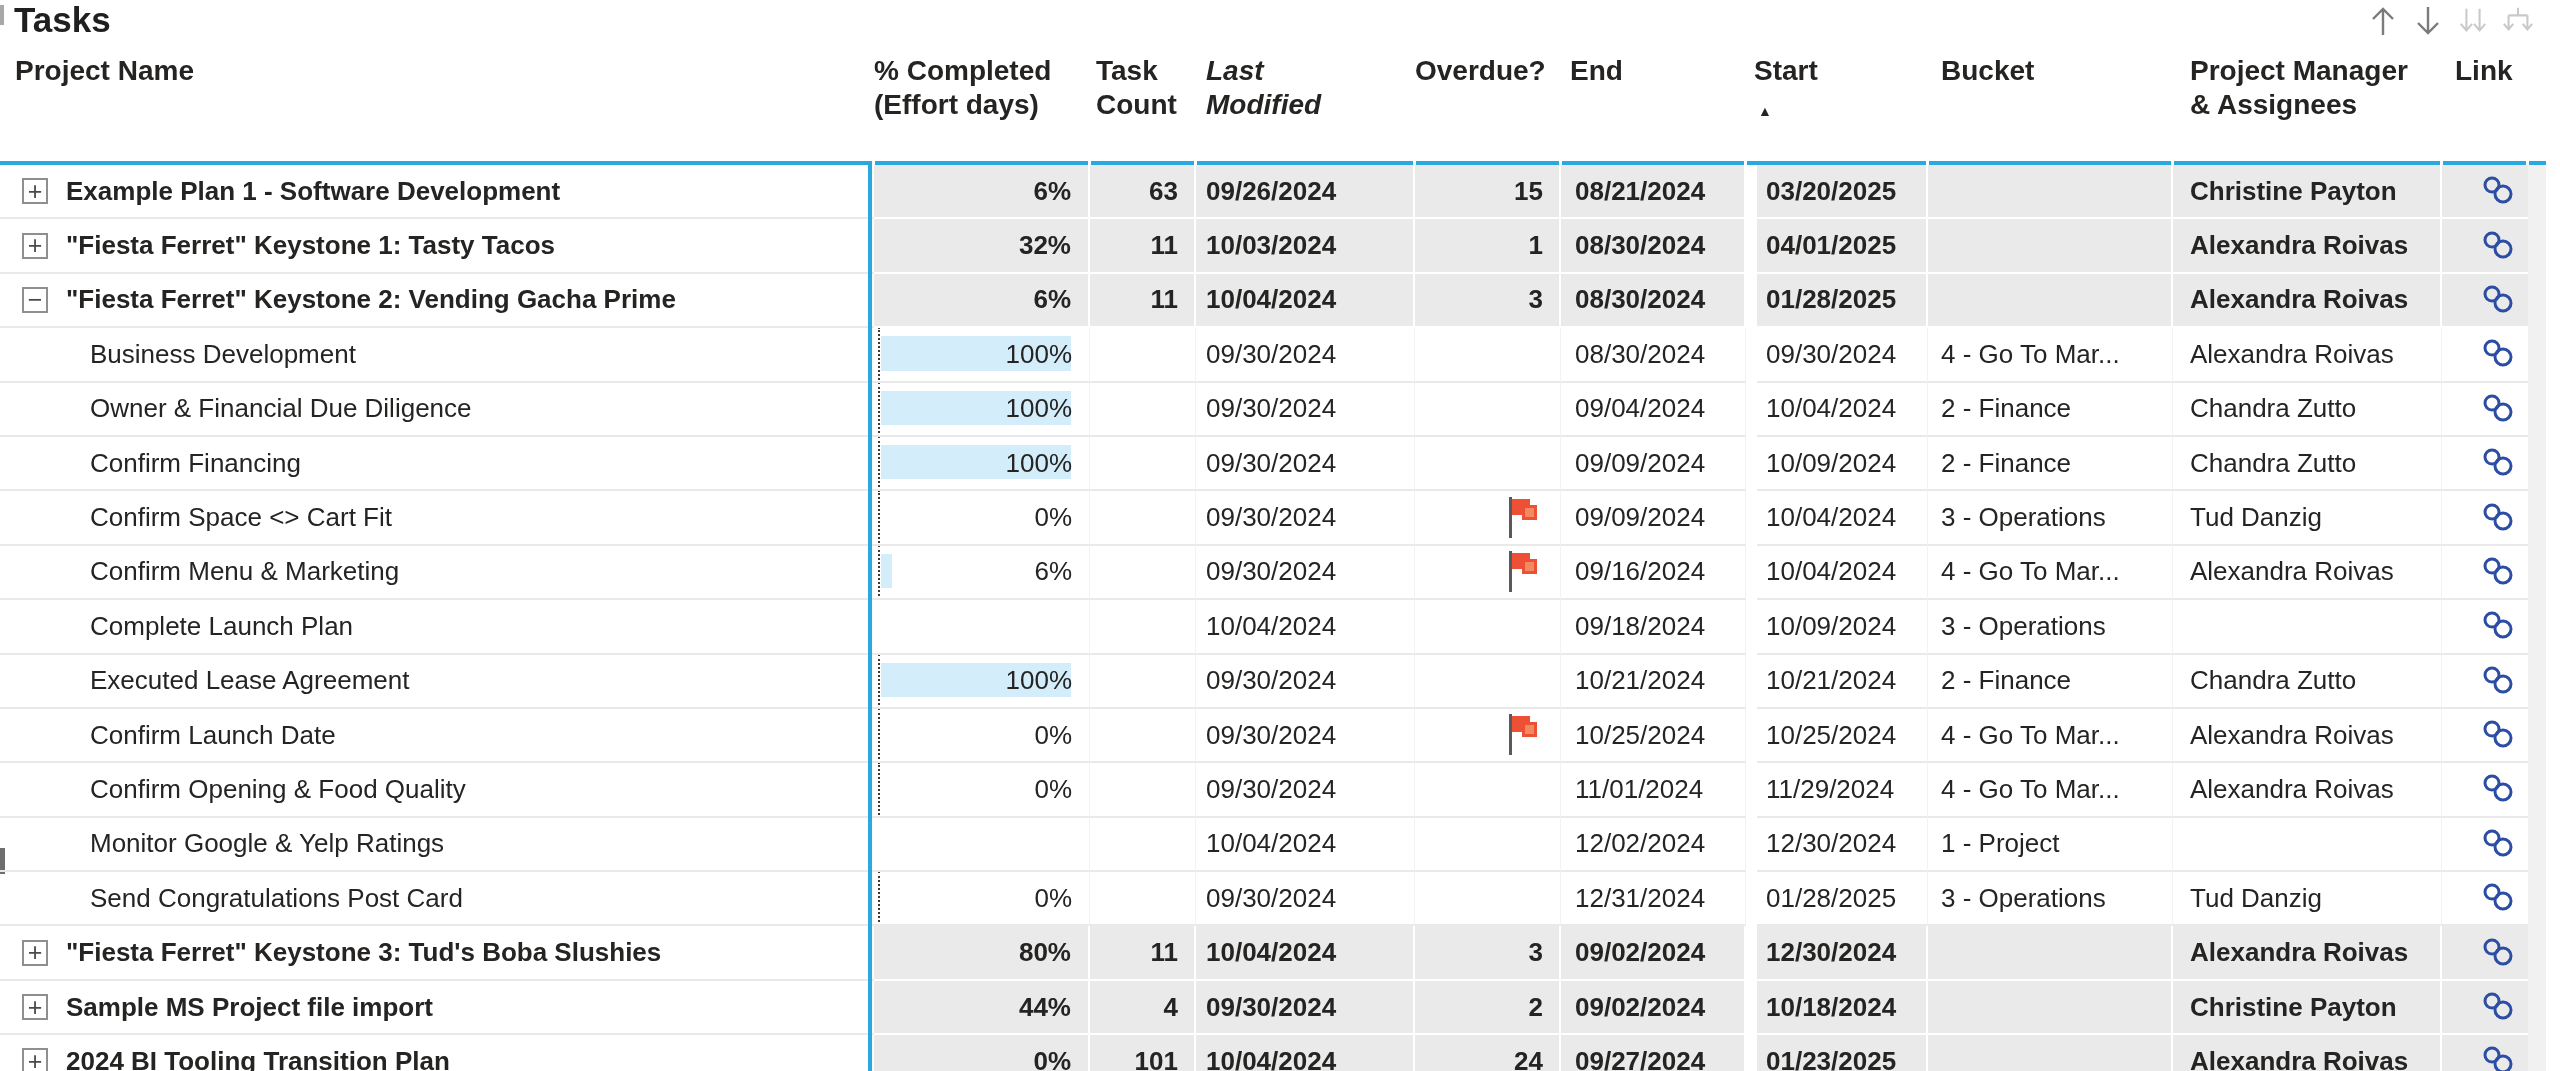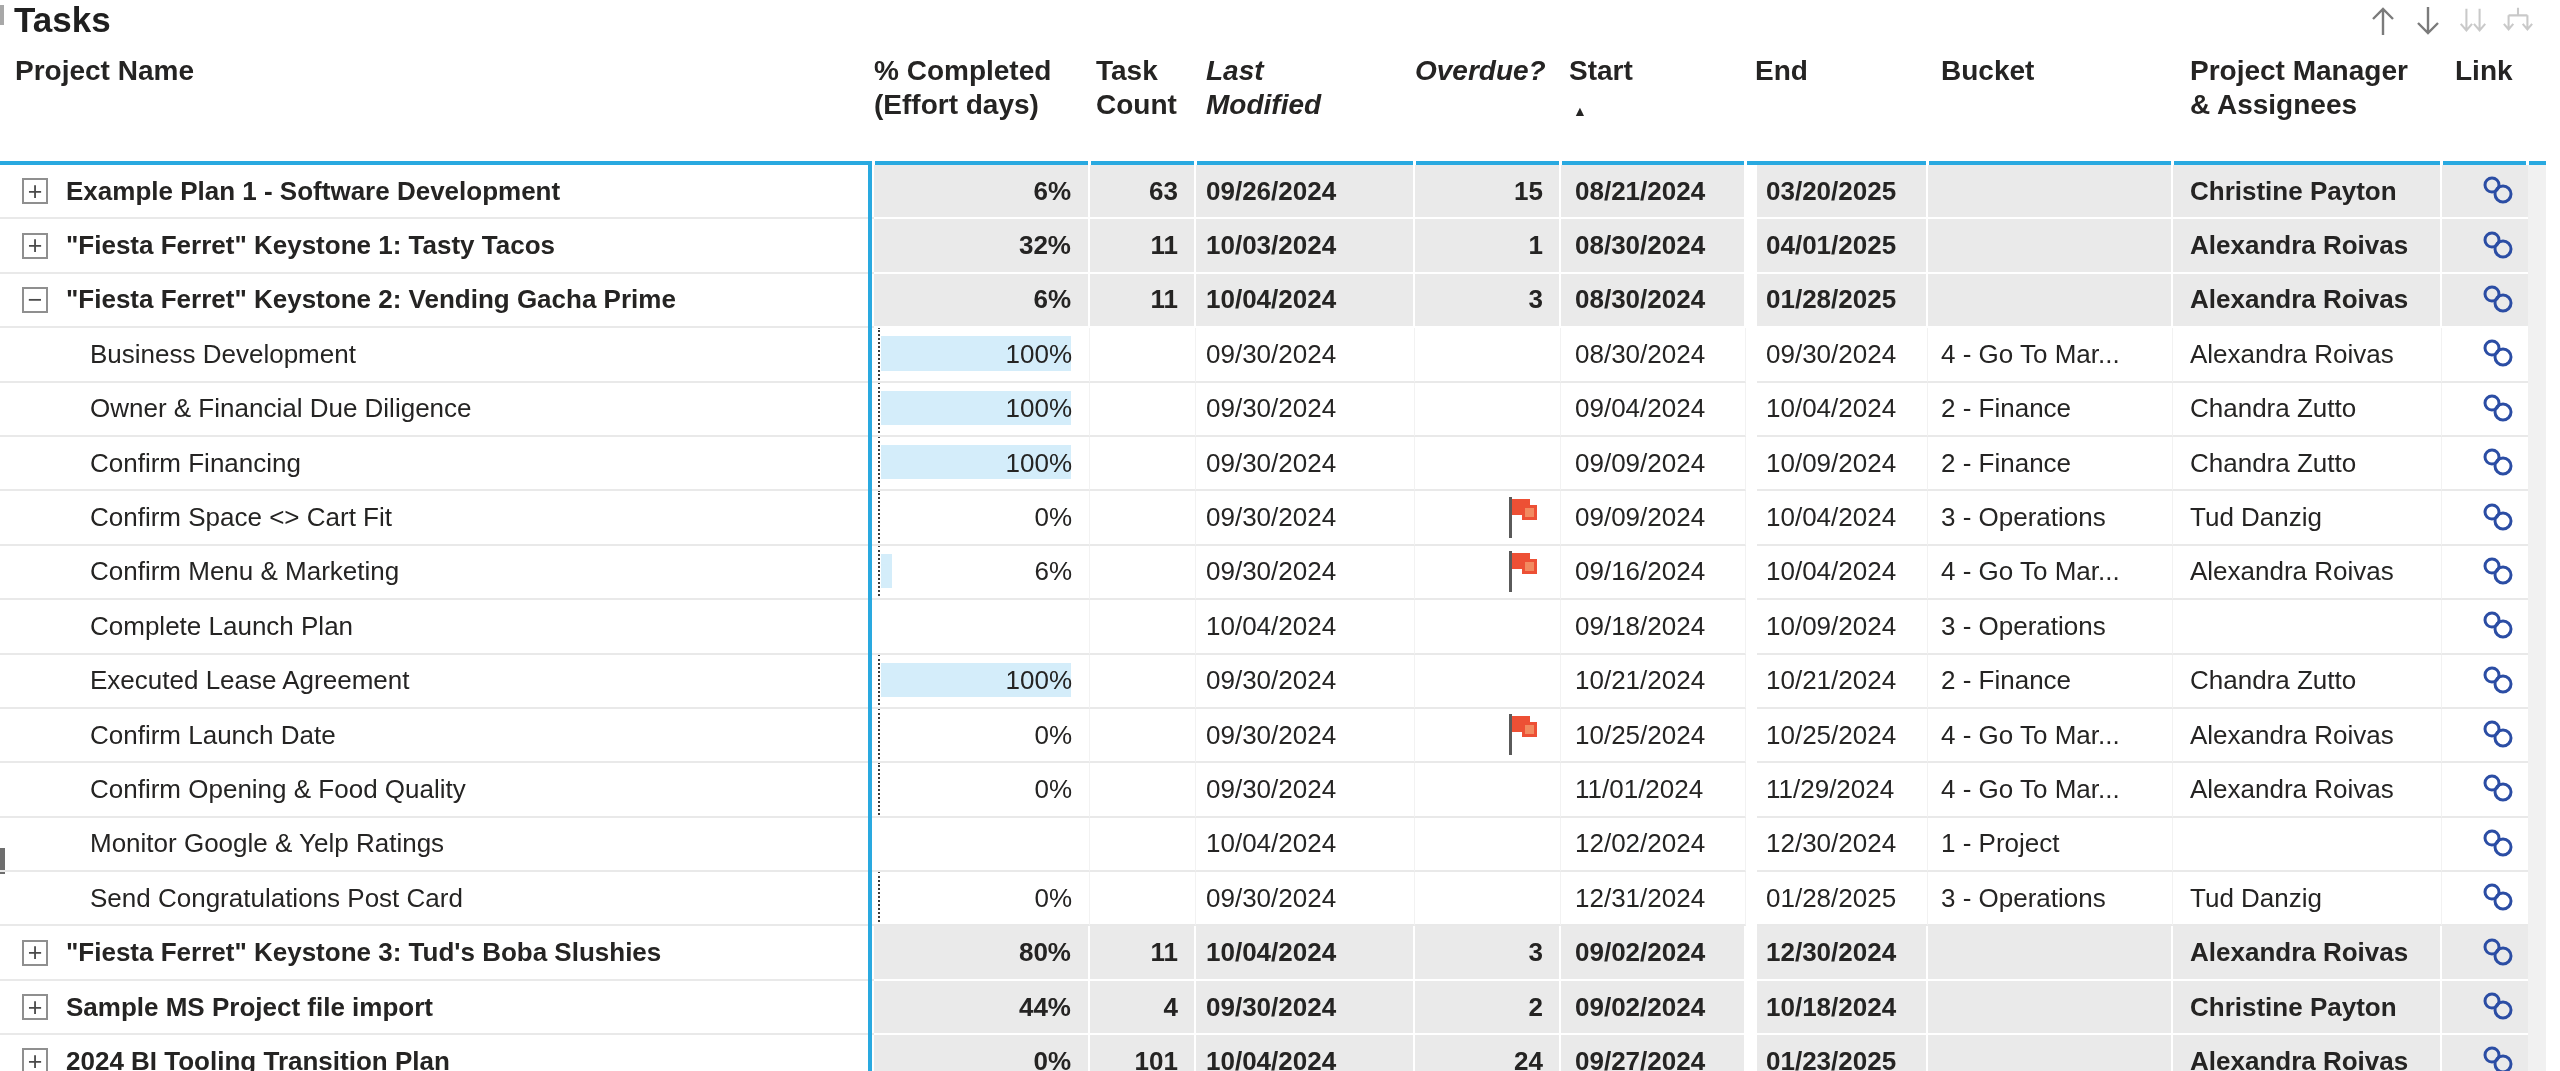--- a/index.html
+++ b/index.html
@@ -14,21 +14,21 @@
   .left-scroll-mark{position:absolute;left:0;top:848px;width:5px;height:26px;background:#6e6e6e;}
   .toolbar{position:absolute;top:3px;right:26px;display:flex;gap:13px;align-items:flex-start;}
   .tool{width:32px;height:36px;display:flex;align-items:center;justify-content:center;cursor:pointer;}
   
   .grid{display:grid;grid-template-columns:874px 216px 106px 219px 146px 185px 182px 245px 269px 86px;}
   .header{position:absolute;left:0;top:40px;width:2528px;}
   .hcell{font-size:28px;font-weight:600;line-height:34px;padding-top:14px;white-space:pre-line;cursor:pointer;}
   .h1{padding-left:15px;}
   .h3{padding-left:6px;}
   .h4{padding-left:10px;font-style:italic;}
-  .h5{text-align:left;padding-right:16px;font-style:italic;}
+  .h5{text-align:left;padding-right:16px;}
   .h6{padding-left:8px;display:flex;flex-direction:column;}
   .h7{padding-left:9px;}
   .h8{padding-left:13px;}
   .h9{padding-left:17px;}
   .h10{padding-left:13px;}
   .sort-caret{font-size:14px;line-height:14px;margin-top:16px;margin-left:4px;color:#252423;}
   .hline{position:absolute;left:0;top:161px;width:2546px;height:4px;background:#29a9e0;}
   .hnotch{position:absolute;top:161px;width:3px;height:4px;background:#ffffff;}
   .vdivider{position:absolute;left:868px;top:165px;height:906px;width:4px;background:#29a9e0;z-index:6;}
   .scroll-track{position:absolute;left:2528px;top:165px;width:18px;height:906px;background:#f1f1f1;}
@@ -95,25 +95,25 @@
 
 <div class="header grid">
   <div class="hcell h1">Project Name</div>
   <div class="hcell h2">% Completed
 (Effort days)</div>
   <div class="hcell h3">Task
 Count</div>
   <div class="hcell h4">Last
 Modified</div>
   <div class="hcell h5">Overdue?</div>
+  <div class="hcell h7">End</div>
   <div class="hcell h6">
     <span>Start</span>
     <span class="sort-caret">▲</span>
   </div>
-  <div class="hcell h7">End</div>
   <div class="hcell h8">Bucket</div>
   <div class="hcell h9">Project Manager
 &amp; Assignees</div>
   <div class="hcell h10">Link</div>
 </div>
 
 <div class="hline"></div>
 <div class="rows" id="rows">
     <div class="row grid group">
     <div class="c c0">

